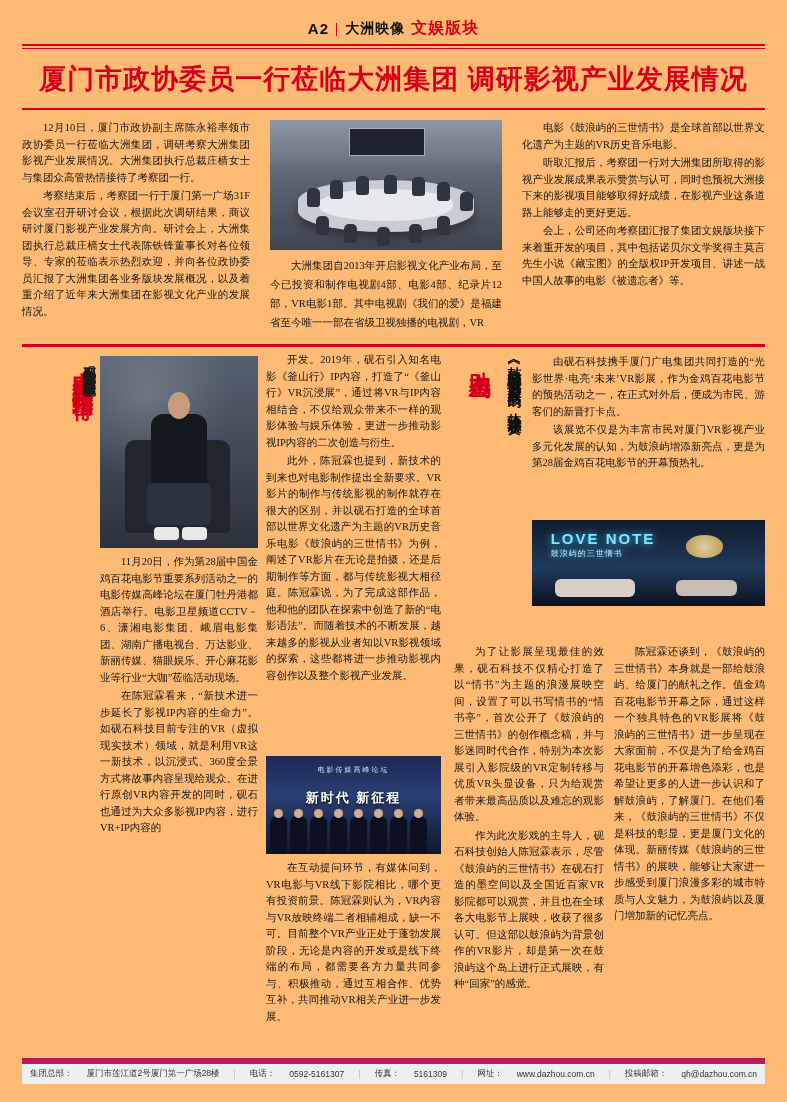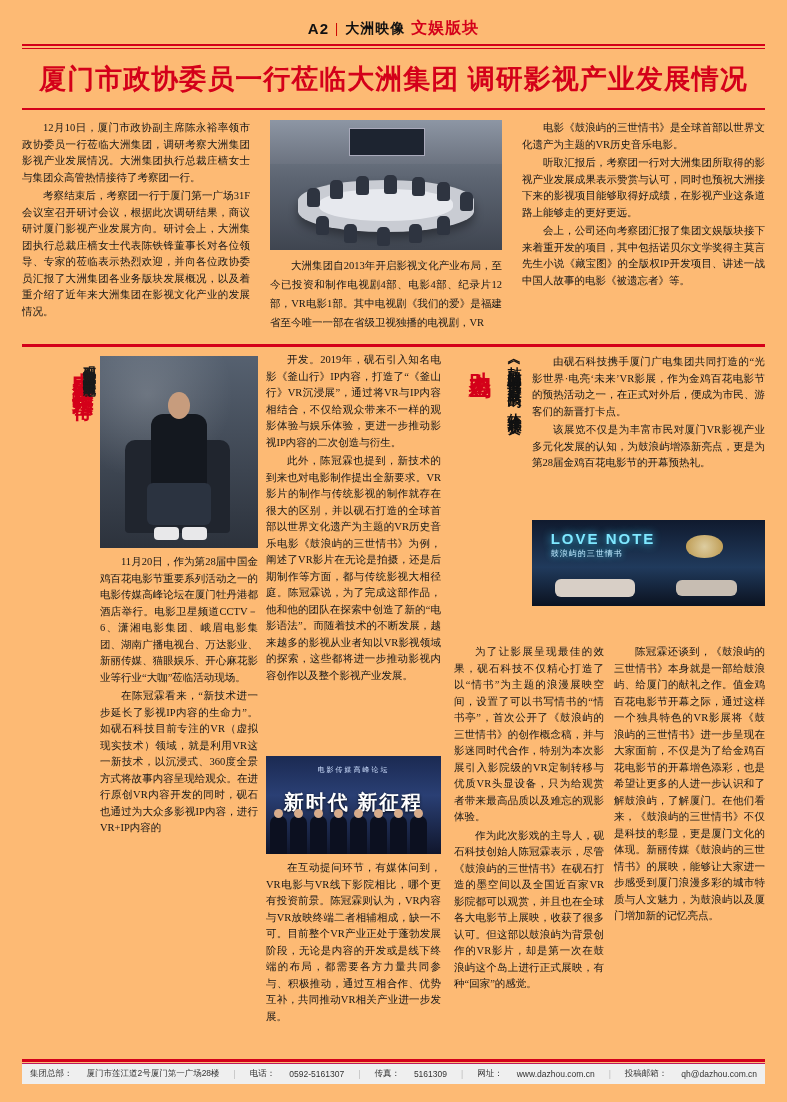--- a/index.html
+++ b/index.html
@@ -249,21 +249,21 @@
     overflow: hidden;
   }
   .ps-title {
     position: absolute;
     left: 0; right: 0;
     top: 34%;
     text-align: center;
     color: #fff;
     font-family: "Liberation Sans", sans-serif;
     font-weight: bold;
-    font-size: 20px;
+    font-size: 13px;
     letter-spacing: 2px;
     text-shadow: 0 1px 3px rgba(0,0,0,.8);
   }
   .ps-sub {
     position: absolute;
     left: 0; right: 0;
     top: 9%;
     text-align: center;
     color: #cfe0ff;
     font-family: "Liberation Sans", sans-serif;
@@ -411,21 +411,21 @@
   .bcol p { margin: 0 0 2px 0; text-indent: 2em; }
 
   
   .footer {
     position: absolute;
     left: 22px;
     right: 22px;
     bottom: 18px;
     height: 20px;
     background: #efefef;
-    border-top: 1px solid #be185d;
+    border-top: 6px solid #be185d;
     display: flex;
     align-items: center;
     justify-content: center;
     gap: 14px;
     font-family: "Liberation Sans", sans-serif;
     font-size: 8.5px;
     color: #333;
     margin-top: 20px;
   }
   .footer .sep { color: #bbb; }

